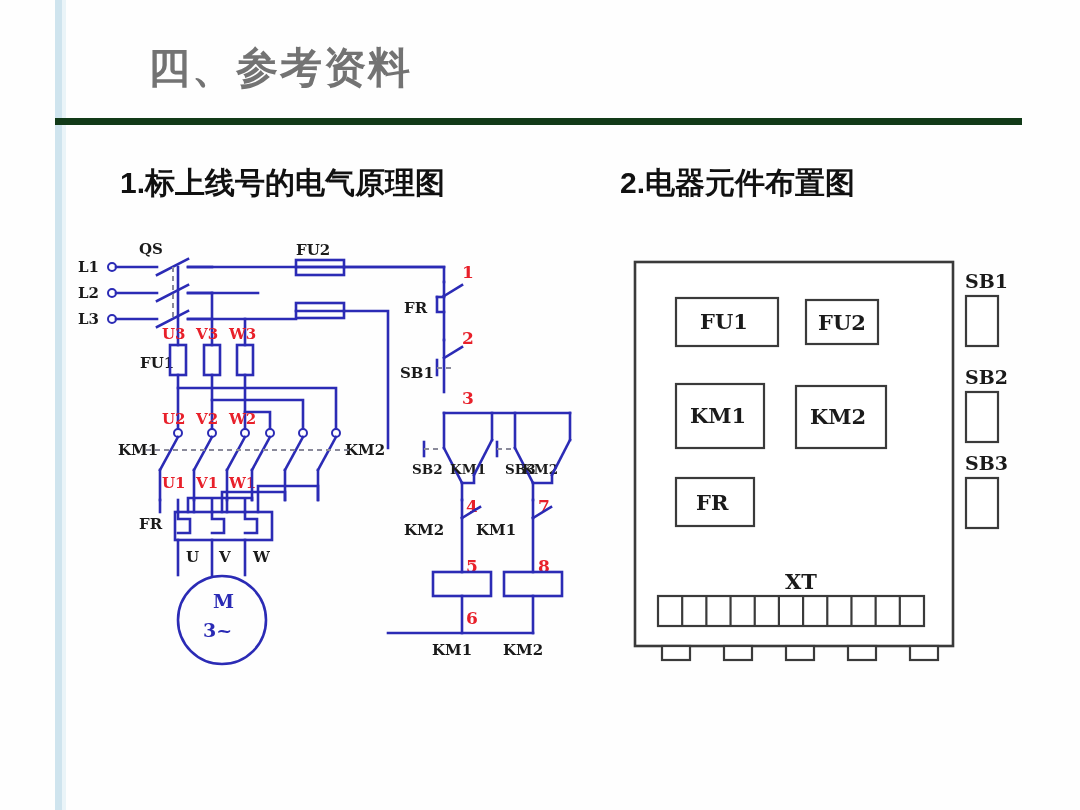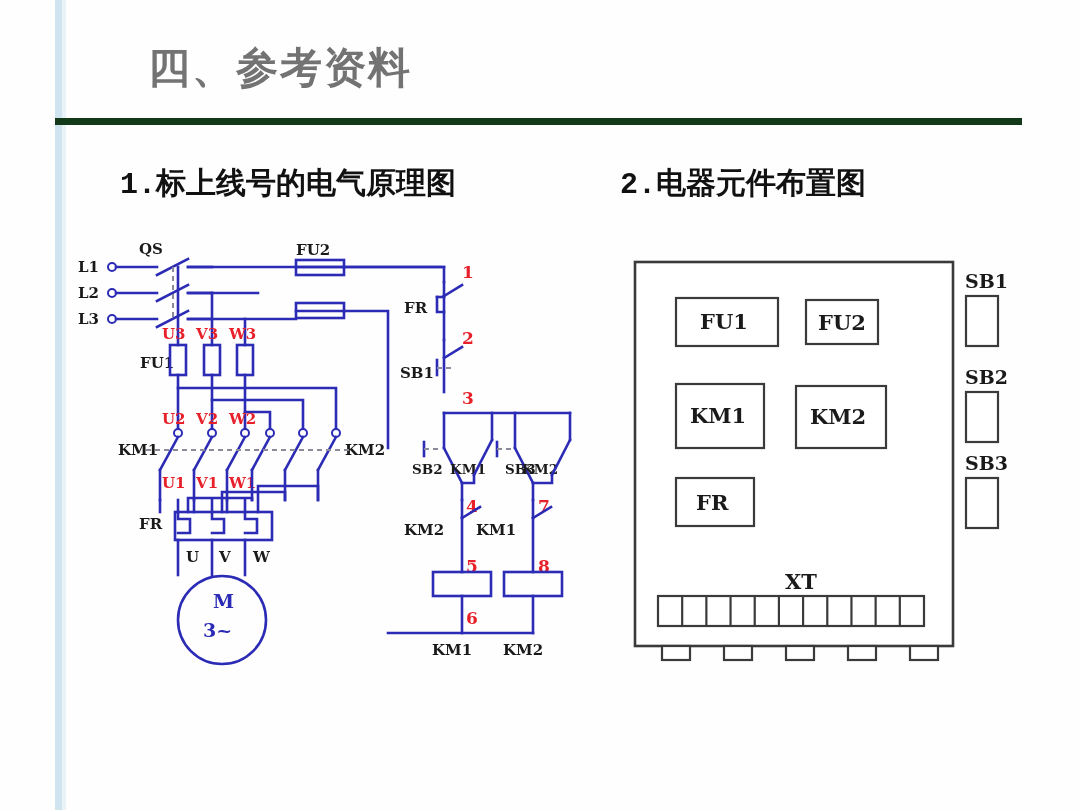--- a/index.html
+++ b/index.html
@@ -24,21 +24,21 @@
     font-family:Liberation Mono, monospace;
     font-size:42px;font-weight:bold;color:#737373;
     letter-spacing:2px;white-space:nowrap;margin-top:6px;
   }
   .rule{
     position:absolute;left:55px;top:118px;width:967px;height:7px;
     background:#123a18;
   }
   .sub{
     position:absolute;
-    font-family:Liberation Mono, monospace;
+    font-family:Liberation Sans, sans-serif;
     font-size:30px;font-weight:bold;color:#111;white-space:nowrap;
   }
   #sub1{left:120px;top:163px;}
   #sub2{left:620px;top:163px;text-align:center;}
   svg{position:absolute;left:0;top:0;}
   .wire{stroke:#2b2bb5;stroke-width:2.6;fill:none;stroke-linecap:square;}
   .dash{stroke:#8a8a9a;stroke-width:2;fill:none;stroke-dasharray:5 4;}
   .node{fill:#ffffff;stroke:#2b2bb5;stroke-width:2;}
   .blk{stroke:#3a3a3a;stroke-width:2.6;fill:#ffffff;}
   .blk2{stroke:#3a3a3a;stroke-width:2.2;fill:#ffffff;}

